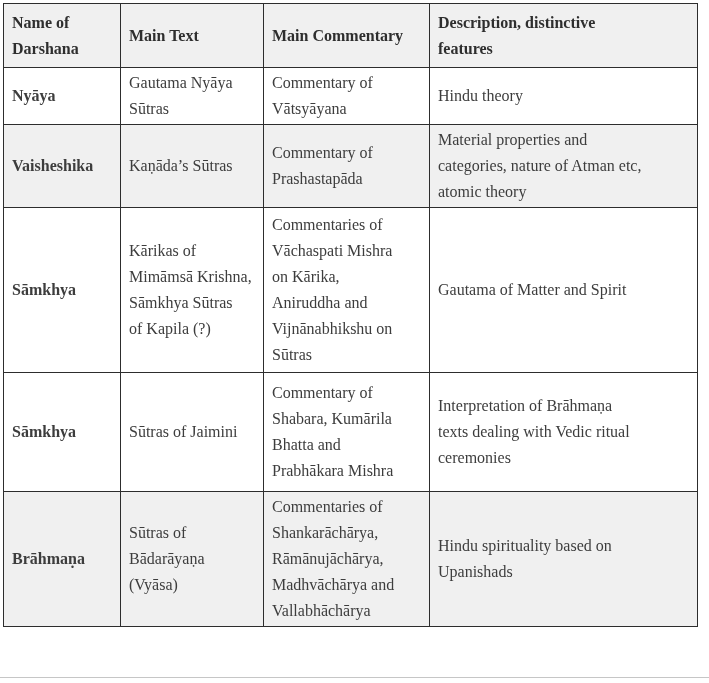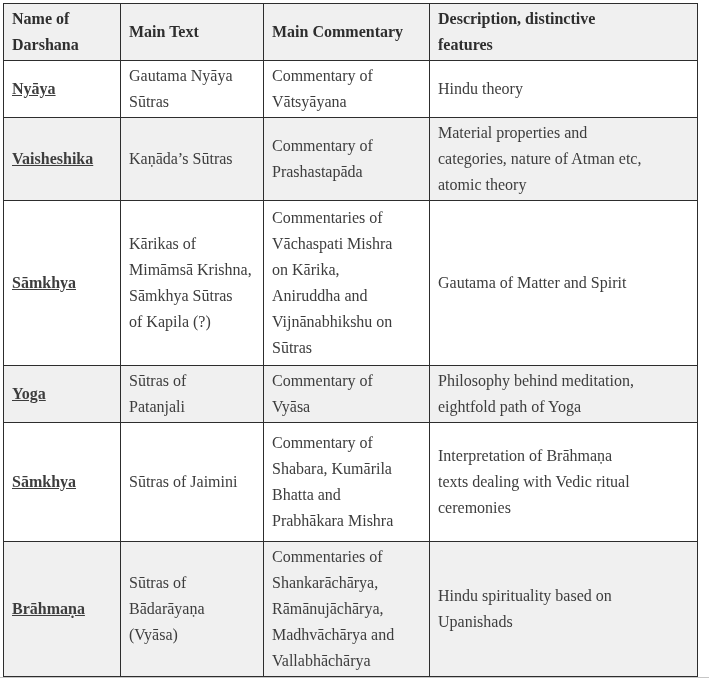--- a/index.html
+++ b/index.html
@@ -34,28 +34,27 @@
     overflow: hidden;
   }
   table.darshana th {
     background: #f0f0f0;
     font-weight: bold;
     color: #2e2e2e;
   }
   td.col-name {
     font-weight: bold;
     color: #2e2e2e;
-    text-decoration: underline;
   }
   .col-c1 { width: 117px; }
   .col-c2 { width: 143px; }
   .col-c3 { width: 166px; }
   .col-c4 { width: 268px; }
 
-  tr.r-header  { height: 57px; font-family: Liberation Serif, serif; }
+  tr.r-header  { height: 64px; font-family: Liberation Serif, serif; }
   tr.r-0 { height: 55px; }
   tr.r-1 { height: 81px; }
   tr.r-2 { height: 165px; }
   tr.r-3 { height: 55px; }
   tr.r-4 { height: 119px; }
   tr.r-5 { height: 135px; }
 
   tbody tr.shaded td { background: #f0f0f0; }
 
   .bottom-divider {
@@ -113,29 +112,20 @@
 Sāmkhya Sūtras
 of Kapila (?)</td>
         <td>Commentaries of
 Vāchaspati Mishra
 on Kārika,
 Aniruddha and
 Vijnānabhikshu on
 Sūtras</td>
         <td>Gautama of Matter and Spirit</td>
       </tr>
-      <tr class="r-3 shaded">
-        <td class="col-name">Yoga</td>
-        <td>Sūtras of
-Patanjali</td>
-        <td>Commentary of
-Vyāsa</td>
-        <td>Philosophy behind meditation,
-eightfold path of Yoga</td>
-      </tr>
       <tr class="r-4">
         <td class="col-name">Sāmkhya</td>
         <td>Sūtras of Jaimini</td>
         <td>Commentary of
 Shabara, Kumārila
 Bhatta and
 Prabhākara Mishra</td>
         <td>Interpretation of Brāhmaṇa
 texts dealing with Vedic ritual
 ceremonies</td>

